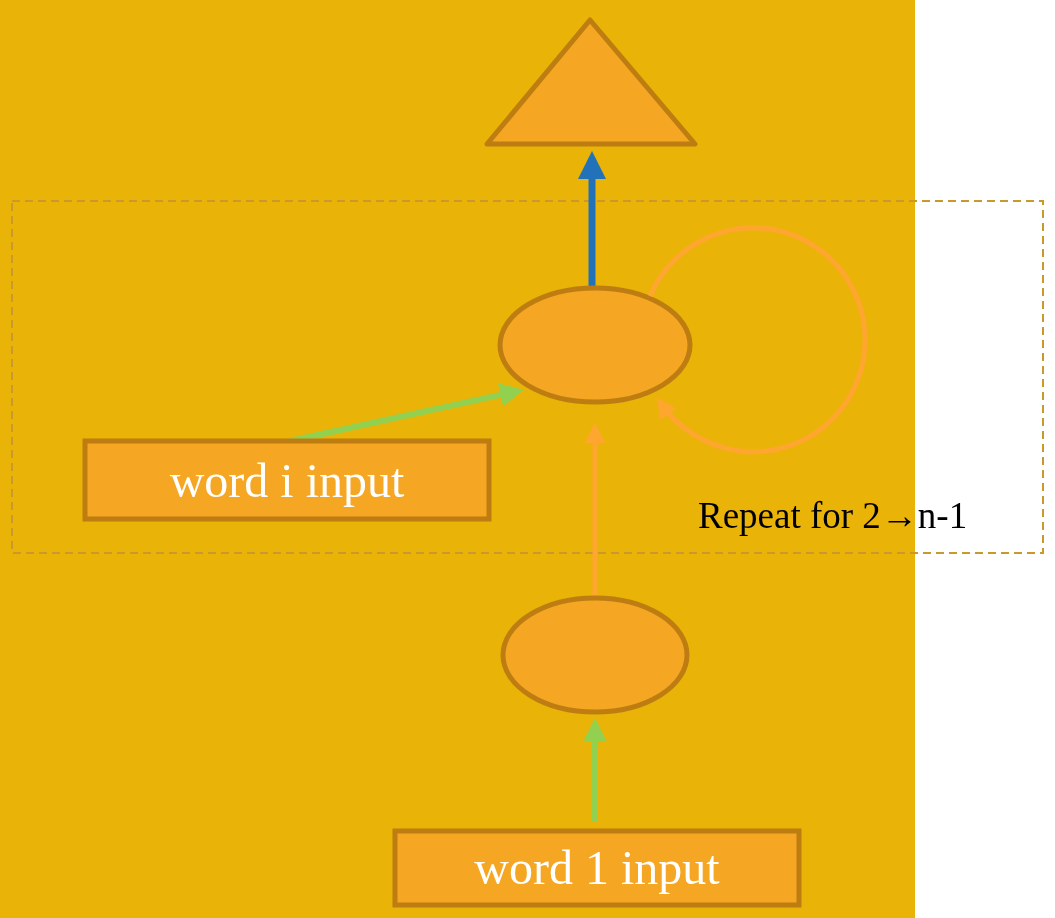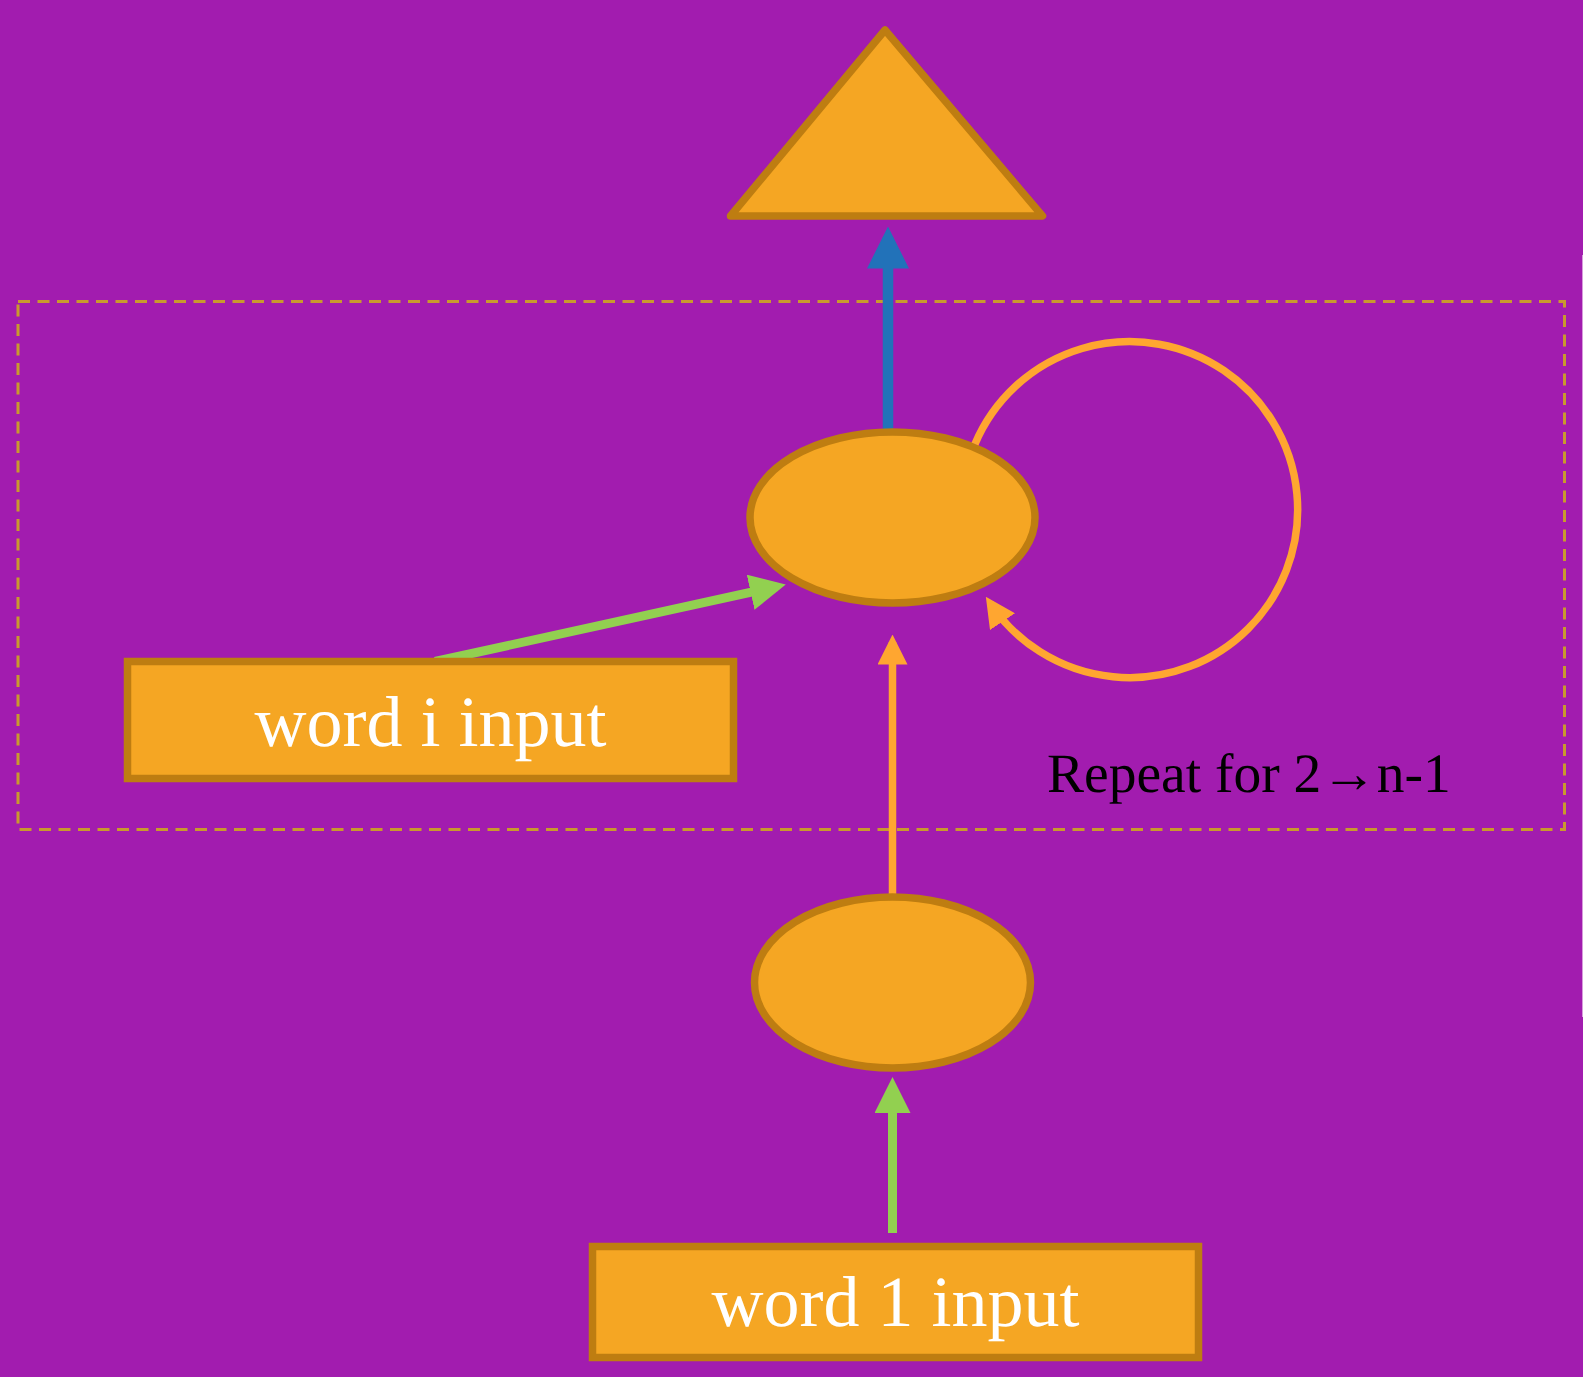--- a/index.html
+++ b/index.html
@@ -1,24 +1,24 @@
 <!DOCTYPE html>
 <html style="--node_fill: #F5A623; --node_stroke: #BE7D11; --green_arrow: #92D050; --blue_arrow: #2272B9; --orange_arrow: #FFA630; --dashed_border: #C9992E; --box_label_text: #FFFFFF; --note_text: #000000; --background: #FFFFFF;"><head>
 <meta charset="utf-8">
 <style>
   html, body {
     margin: 0;
     padding: 0;
     background: #ffffff;
   }
   .canvas {
-    width: 1055px;
+    width: 915px;
     height: 918px;
     position: relative;
-    background: #a21caf;
+    background: #eab308;
     font-family: "Liberation Serif", serif;
   }
   svg { display: block; }
 
   .node-shape {
     fill: var(--node_fill);
     stroke: var(--node_stroke);
     stroke-width: 5;
     stroke-linejoin: round;
   }

